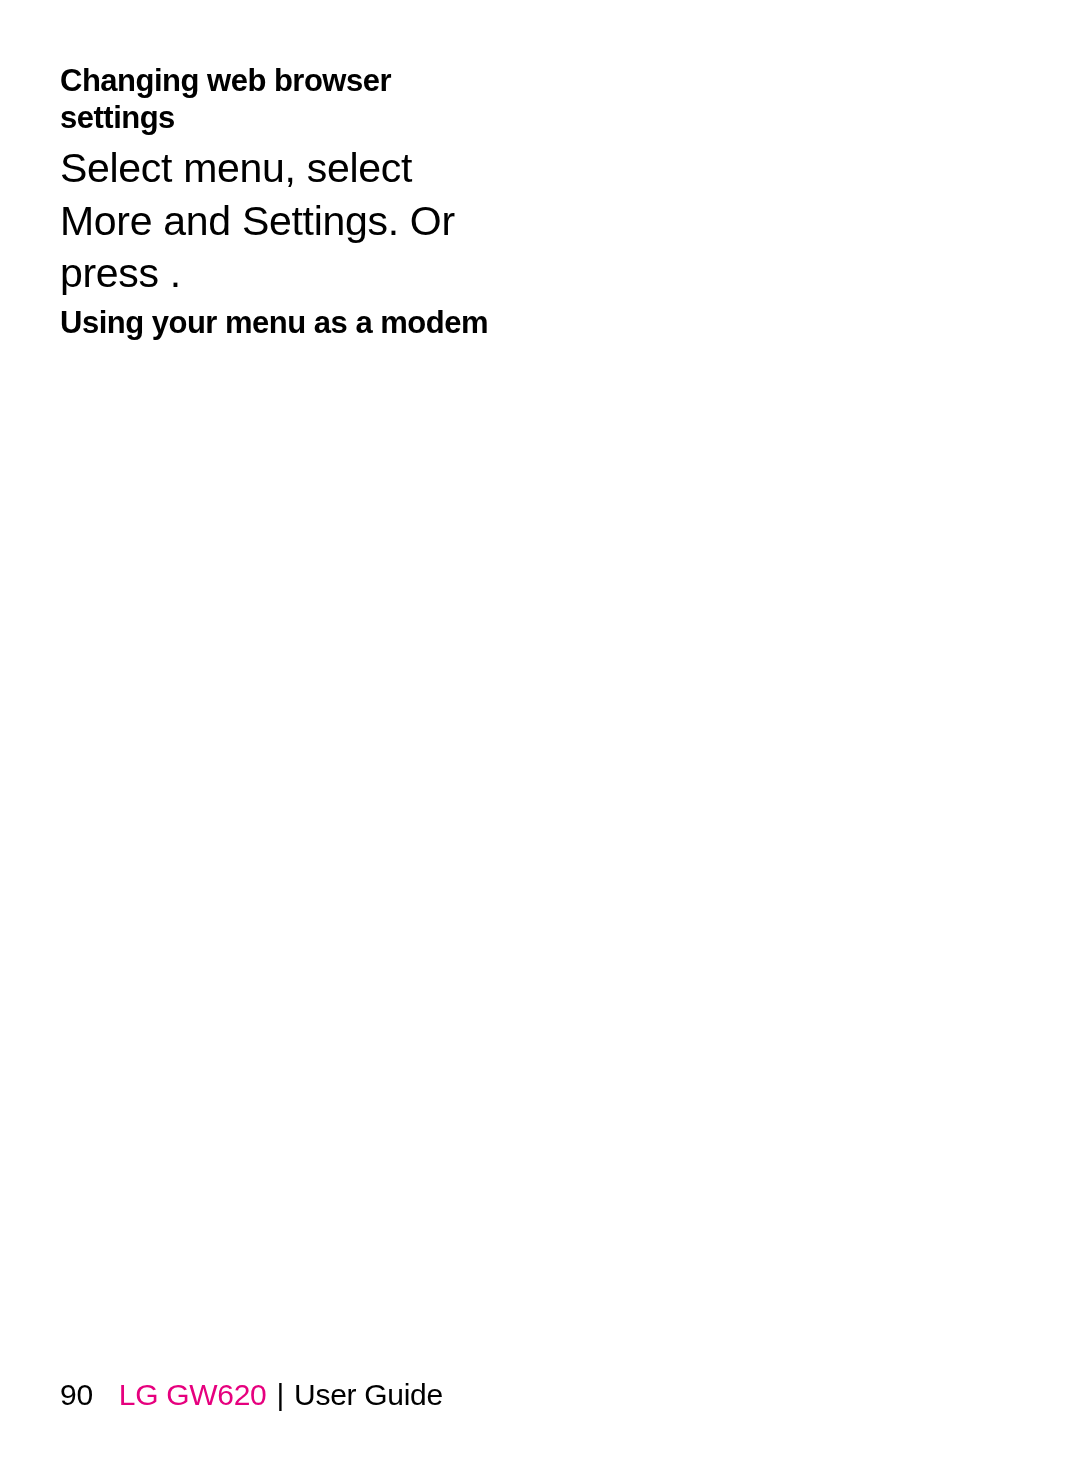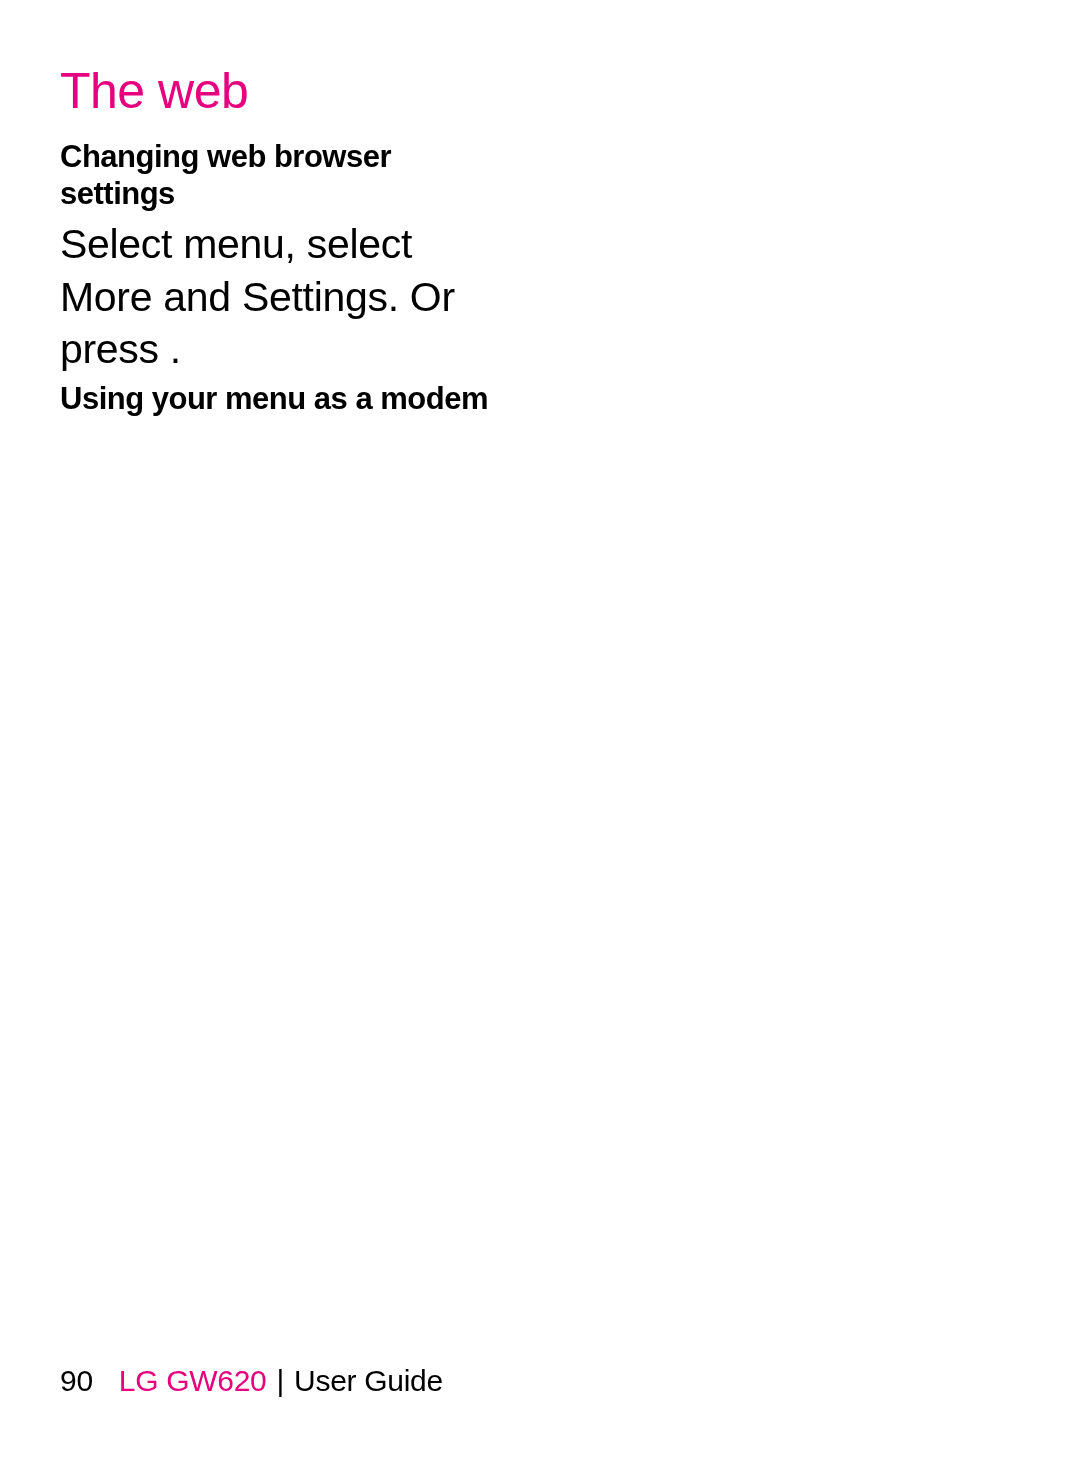--- a/index.html
+++ b/index.html
@@ -45,21 +45,21 @@
       margin-bottom: 4px;
     }
     .section-1-p2 {
       margin-bottom: 28px;
     }
     .section-2-heading {
       margin-bottom: 6px;
     }
     .footer {
       position: absolute;
-      bottom: 62px;
+      bottom: 48px;
       left: 60px;
       font-size: 30px;
       font-weight: 400;
       letter-spacing: -0.3px;
     }
     .footer-pagenum {
       color: #000000;
       margin-right: 18px;
     }
     .footer-brand {
@@ -70,21 +70,20 @@
       margin: 0 2px;
     }
     .footer-guide {
       color: #000000;
     }
   </style>
 </head>
 <body>
 
 <div class="page">
-  <h1 class="page-title">The web</h1>
 
   <h2 class="section-heading">Changing web browser settings</h2>
   <p class="body-text section-1-p1">Select menu, select More and Settings. Or press       .</p>
 
   <h2 class="section-heading section-2-heading">Using your menu as a modem</h2>
 </div>
 
 <div class="footer">
   <span class="footer-pagenum">90</span>
   <span class="footer-brand">LG GW620</span><span class="footer-sep">  |  </span><span class="footer-guide">User Guide</span>

